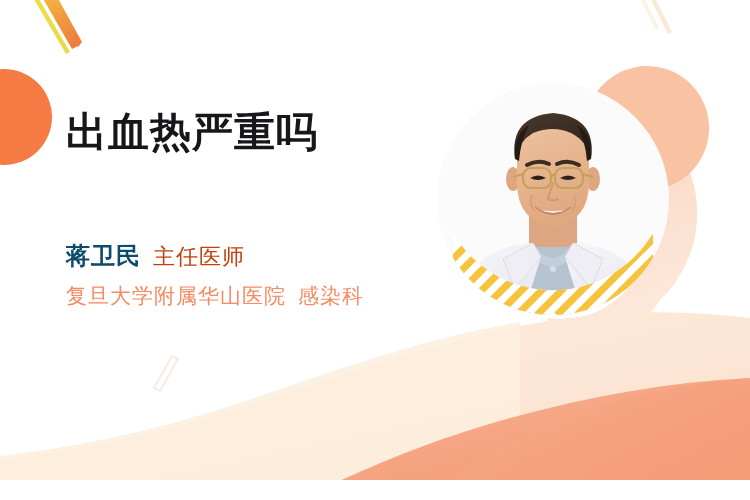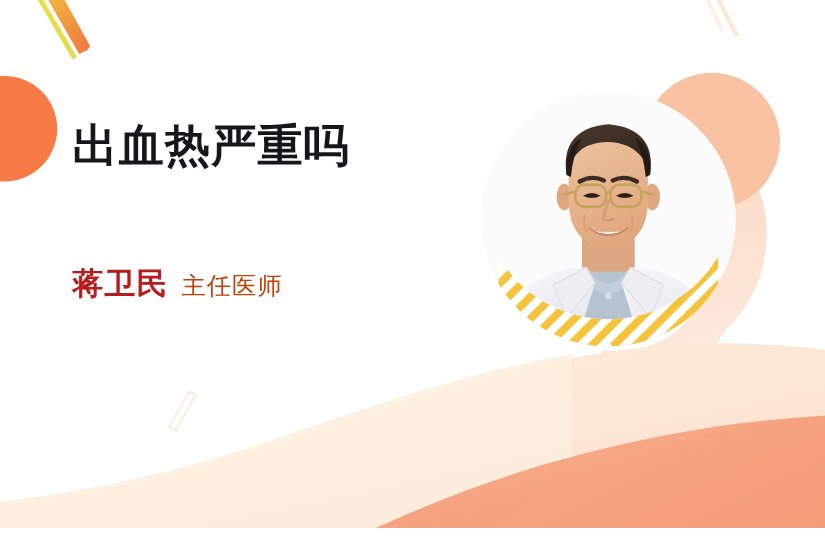--- a/index.html
+++ b/index.html
@@ -42,23 +42,23 @@
     left:66px;
     top:244px;
     z-index:30;
   }
   .credit-line{
     white-space:nowrap;
     line-height:1.0;
   }
   .credit-line-1{margin-bottom:17px;}
   .doc-name{
-    font-size:28px;
+    font-size:24px;
     font-weight:bold;
-    color:#b91c1c;
+    color:#0c4a6e;
     letter-spacing:1px;
   }
   .doc-role{
     font-size:22px;
     font-weight:normal;
     color:#c2410c;
     letter-spacing:1px;
     margin-left:12px;
   }
   .doc-hospital{
@@ -289,15 +289,18 @@
   </div>
 
   <div class="text-block">
     <h1 class="title">出血热严重吗</h1>
   </div>
 
   <div class="credit-block">
     <div class="credit-line credit-line-1">
       <span class="doc-name">蒋卫民</span><span class="doc-role">主任医师</span>
     </div>
+    <div class="credit-line credit-line-2">
+      <span class="doc-hospital">复旦大学附属华山医院</span><span class="doc-dept">感染科</span>
+    </div>
   </div>
 
 </div>
 
 </body></html>

